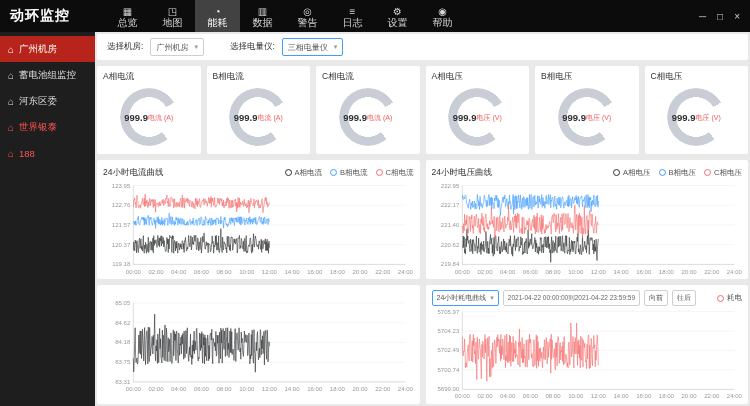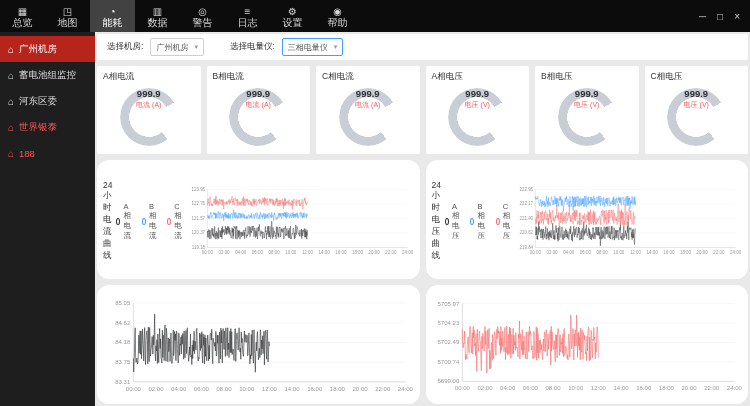--- a/index.html
+++ b/index.html
@@ -47,43 +47,44 @@
   
   .gauges{display:flex;gap:6px;height:88px;flex:0 0 88px;}
   .gauge-card{flex:1;background:#fff;border-radius:2px;padding:5px 6px 3px;display:flex;flex-direction:column;min-width:0;}
   .gauge-title{font-size:8.5px;color:#333;}
   .gauge-wrap{flex:1;display:flex;align-items:center;justify-content:center;}
   .gauge{position:relative;width:58px;height:58px;}
   .gauge-ring{position:absolute;inset:0;border-radius:50%;
       background:conic-gradient(from 140deg,#c9ced6 0 280deg,transparent 280deg 360deg);
       -webkit-mask:radial-gradient(closest-side,transparent 68%,#000 69%);
       mask:radial-gradient(closest-side,transparent 68%,#000 69%);}
-  .gauge-center{position:absolute;inset:0;display:flex;flex-direction:column;align-items:center;justify-content:flex-start;}
+  .gauge-center{position:absolute;inset:0;display:flex;flex-direction:row;align-items:center;justify-content:center;}
   .gauge-value{font-size:9.5px;font-weight:bold;color:#303133;}
   .gauge-unit{font-size:7px;color:#f25c5c;margin-top:1px;}
 
   
   .charts{flex:1;display:grid;grid-template-columns:1fr 1fr;grid-template-rows:1fr 1fr;gap:6px;min-height:0;}
-  .chart-card{background:#fff;border-radius:12px;padding:5px 6px 2px;display:flex;min-width:0;min-height:0;}
+  .chart-card{background:#fff;border-radius:2px;padding:5px 6px 2px;display:flex;flex-direction:column;min-width:0;min-height:0;}
   .chart-head{display:flex;align-items:center;font-size:8.5px;color:#333;gap:4px;flex:0 0 15px;}
   .legend{margin-left:auto;display:flex;gap:8px;align-items:center;}
   .legend-item{display:flex;align-items:center;gap:3px;font-size:7.5px;color:#555;cursor:pointer;}
   .legend-dot{width:5px;height:5px;border-radius:50%;border:1.5px solid #000;background:#fff;}
   svg.chart{flex:1;width:100%;min-height:0;display:block;}
 
   .mini-select{border:1px solid #409EFF;border-radius:2px;height:14px;display:flex;align-items:center;gap:4px;padding:0 4px;font-size:7px;color:#555;cursor:pointer;white-space:nowrap;}
   .date-box{border:1px solid #cfcfcf;border-radius:2px;height:14px;display:flex;align-items:center;padding:0 4px;font-size:6.5px;color:#666;white-space:nowrap;overflow:hidden;cursor:text;}
   .mini-btn{border:1px solid #cfcfcf;border-radius:2px;height:14px;display:flex;align-items:center;padding:0 4px;font-size:7px;color:#555;cursor:pointer;white-space:nowrap;}
 </style>
 </head>
 <body>
 
 <div class="app">
 
   <div class="topbar">
+    <div class="app-title">动环监控</div>
 
     <div class="nav">
       <div class="nav-item">
         <span class="nicon">▦</span>
         <span class="nlbl">总览</span>
       </div>
       <div class="nav-item">
         <span class="nicon">◳</span>
         <span class="nlbl">地图</span>
       </div>
@@ -366,20 +367,35 @@
               <text x="209.33333333333331" y="91" text-anchor="middle" font-size="6" fill="#999">16:00</text>
               <text x="231.75" y="91" text-anchor="middle" font-size="6" fill="#999">18:00</text>
               <text x="254.16666666666669" y="91" text-anchor="middle" font-size="6" fill="#999">20:00</text>
               <text x="276.5833333333333" y="91" text-anchor="middle" font-size="6" fill="#999">22:00</text>
               <text x="299" y="91" text-anchor="middle" font-size="6" fill="#999">24:00</text>
               <polyline points="30.0,58.7 30.4,72.1 30.9,59.2 31.3,43.9 31.8,28.5 32.2,55.8 32.7,62.8 33.1,59.8 33.6,58.4 34.0,64.4 34.5,62.9 34.9,55.1 35.4,35.6 35.8,53.7 36.3,38.5 36.7,31.5 37.2,54.7 37.6,31.8 38.1,58.9 38.5,48.8 39.0,29.9 39.4,40.5 39.9,49.9 40.3,61.4 40.8,36.1 41.2,28.3 41.7,55.0 42.1,64.9 42.6,40.9 43.0,33.2 43.5,31.5 43.9,39.9 44.3,64.2 44.8,27.8 45.2,52.0 45.7,62.0 46.1,28.2 46.6,42.3 47.0,56.4 47.5,49.5 47.9,47.6 48.4,37.2 48.8,37.7 49.3,54.4 49.7,35.9 50.2,45.7 50.6,37.1 51.1,15.0 51.5,52.7 52.0,61.2 52.4,46.4 52.9,51.5 53.3,40.2 53.8,63.8 54.2,34.6 54.7,52.2 55.1,62.9 55.6,41.1 56.0,29.2 56.5,48.9 56.9,39.4 57.3,58.0 57.8,60.4 58.2,63.3 58.7,30.9 59.1,57.9 59.6,35.8 60.0,38.5 60.5,60.9 60.9,29.5 61.4,25.7 61.8,52.7 62.3,61.6 62.7,28.8 63.2,35.8 63.6,49.9 64.1,62.1 64.5,38.4 65.0,52.1 65.4,47.6 65.9,39.7 66.3,61.8 66.8,48.4 67.2,33.6 67.7,56.0 68.1,63.9 68.6,59.8 69.0,59.5 69.5,30.6 69.9,56.1 70.4,47.4 70.8,32.2 71.2,41.0 71.7,34.6 72.1,60.9 72.6,31.7 73.0,32.0 73.5,50.2 73.9,53.8 74.4,63.3 74.8,33.6 75.3,35.4 75.7,55.8 76.2,44.5 76.6,45.7 77.1,37.7 77.5,54.3 78.0,35.9 78.4,44.7 78.9,34.1 79.3,39.5 79.8,59.6 80.2,31.7 80.7,53.1 81.1,58.1 81.6,40.3 82.0,31.2 82.5,54.0 82.9,34.8 83.4,28.5 83.8,50.2 84.2,55.1 84.7,61.6 85.1,56.5 85.6,47.4 86.0,55.5 86.5,34.8 86.9,57.5 87.4,55.7 87.8,64.8 88.3,45.4 88.7,59.0 89.2,41.0 89.6,51.6 90.1,31.9 90.5,54.1 91.0,41.7 91.4,43.4 91.9,50.6 92.3,30.4 92.8,29.0 93.2,45.2 93.7,58.6 94.1,61.4 94.6,57.8 95.0,59.1 95.5,33.6 95.9,44.0 96.4,51.0 96.8,34.3 97.3,48.6 97.7,32.3 98.1,56.0 98.6,63.5 99.0,34.5 99.5,45.8 99.9,37.9 100.4,64.2 100.8,35.5 101.3,56.7 101.7,38.6 102.2,55.7 102.6,61.1 103.1,46.4 103.5,35.6 104.0,42.2 104.4,61.1 104.9,45.9 105.3,59.3 105.8,35.7 106.2,34.4 106.7,33.7 107.1,40.6 107.6,30.0 108.0,55.6 108.5,64.1 108.9,38.8 109.4,42.3 109.8,43.5 110.3,46.8 110.7,43.0 111.1,51.3 111.6,32.1 112.0,56.5 112.5,55.1 112.9,35.8 113.4,43.9 113.8,35.8 114.3,51.5 114.7,63.6 115.2,32.8 115.6,42.5 116.1,59.1 116.5,28.7 117.0,43.5 117.4,30.9 117.9,63.4 118.3,44.0 118.8,29.2 119.2,41.4 119.7,49.9 120.1,31.7 120.6,42.1 121.0,56.9 121.5,28.6 121.9,36.8 122.4,44.0 122.8,56.0 123.3,28.4 123.7,50.0 124.1,43.7 124.6,57.9 125.0,51.0 125.5,31.8 125.9,52.8 126.4,29.2 126.8,53.4 127.3,32.4 127.7,55.0 128.2,51.7 128.6,49.6 129.1,51.6 129.5,60.8 130.0,45.4 130.4,29.6 130.9,29.4 131.3,61.8 131.8,41.4 132.2,34.3 132.7,33.4 133.1,41.0 133.6,50.6 134.0,47.8 134.5,28.5 134.9,39.0 135.4,52.3 135.8,48.7 136.3,59.6 136.7,32.6 137.2,43.1 137.6,38.9 138.0,50.1 138.5,55.1 138.9,56.7 139.4,42.1 139.8,31.7 140.3,42.9 140.7,39.3 141.2,35.2 141.6,41.4 142.1,43.0 142.5,35.8 143.0,56.1 143.4,55.1 143.9,40.5 144.3,33.6 144.8,47.7 145.2,64.2 145.7,55.2 146.1,59.2 146.6,35.2 147.0,56.2 147.5,30.8 147.9,42.2 148.4,59.6 148.8,63.5 149.3,30.3 149.7,51.6 150.2,53.9 150.6,72.4 151.0,53.7 151.5,42.8 151.9,51.2 152.4,35.5 152.8,32.3 153.3,51.9 153.7,60.2 154.2,53.4 154.6,48.8 155.1,58.0 155.5,30.4 156.0,33.0 156.4,55.2 156.9,40.5 157.3,49.4 157.8,36.4 158.2,54.1 158.7,48.6 159.1,32.0 159.6,65.2 160.0,37.3 160.5,31.1 160.9,32.8 161.4,54.4 161.8,59.6 162.3,30.6 162.7,35.8 163.2,62.3 163.6,53.6 164.1,42.2 164.5,46.7" fill="none" stroke="#303133" stroke-width="0.6"></polyline>
             </svg>
         </div>
 
         <div class="chart-card">
+          <div class="chart-head">
+            <div class="mini-select">
+              <span>24小时耗电曲线</span>
+              <span class="caret">▾</span>
+            </div>
+            <div class="date-box">2021-04-22 00:00:00到2021-04-22 23:59:59</div>
+            <span class="mini-btn">向前</span>
+            <span class="mini-btn">往后</span>
+            <div class="legend">
+              <span class="legend-item">
+                <span class="legend-dot" style="border-color: rgb(245, 108, 108);"></span>
+                <span>耗电</span>
+              </span>
+            </div>
+          </div>
           <svg class="chart" viewBox="0 0 307 92">
               <line x1="30" y1="4" x2="299" y2="4" stroke="#f0f0f0" stroke-width="0.6"></line>
               <text x="27" y="6" text-anchor="end" font-size="6" fill="#999">5705.97</text>
               <line x1="30" y1="23.25" x2="299" y2="23.25" stroke="#f0f0f0" stroke-width="0.6"></line>
               <text x="27" y="25.25" text-anchor="end" font-size="6" fill="#999">5704.23</text>
               <line x1="30" y1="42.5" x2="299" y2="42.5" stroke="#f0f0f0" stroke-width="0.6"></line>
               <text x="27" y="44.5" text-anchor="end" font-size="6" fill="#999">5702.49</text>
               <line x1="30" y1="61.75" x2="299" y2="61.75" stroke="#f0f0f0" stroke-width="0.6"></line>
               <text x="27" y="63.75" text-anchor="end" font-size="6" fill="#999">5700.74</text>
               <line x1="30" y1="81" x2="299" y2="81" stroke="#f0f0f0" stroke-width="0.6"></line>

